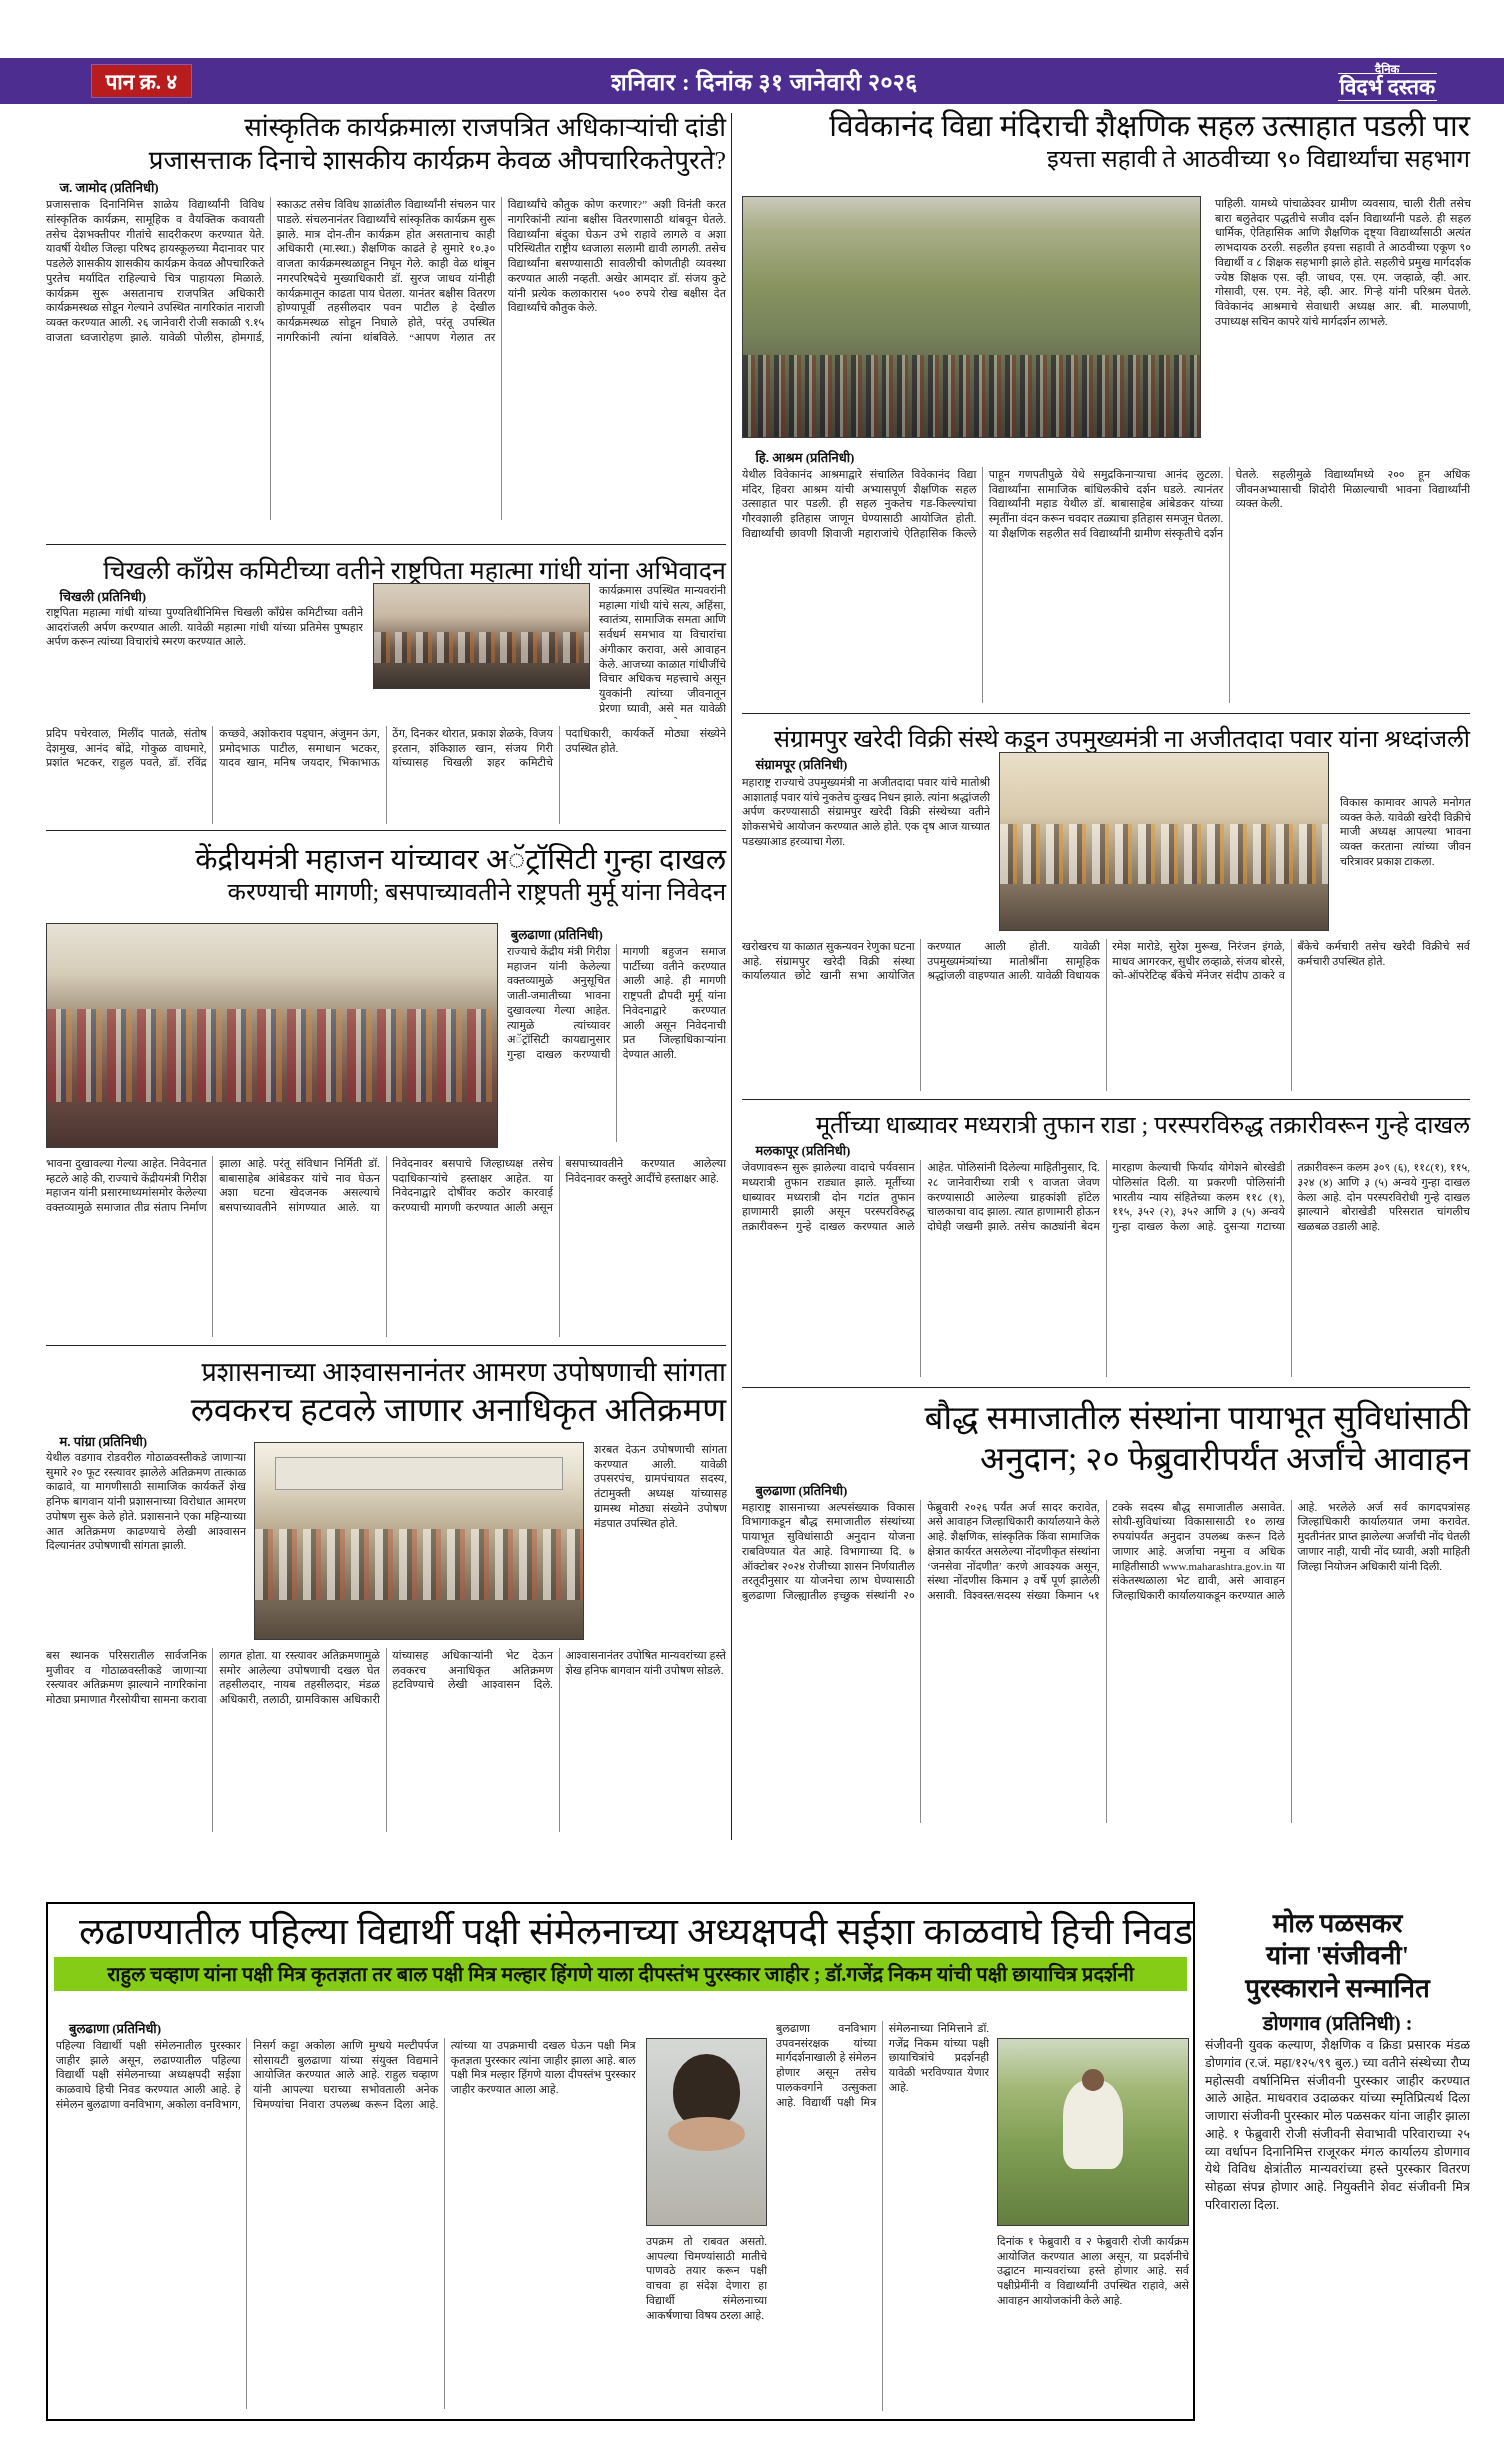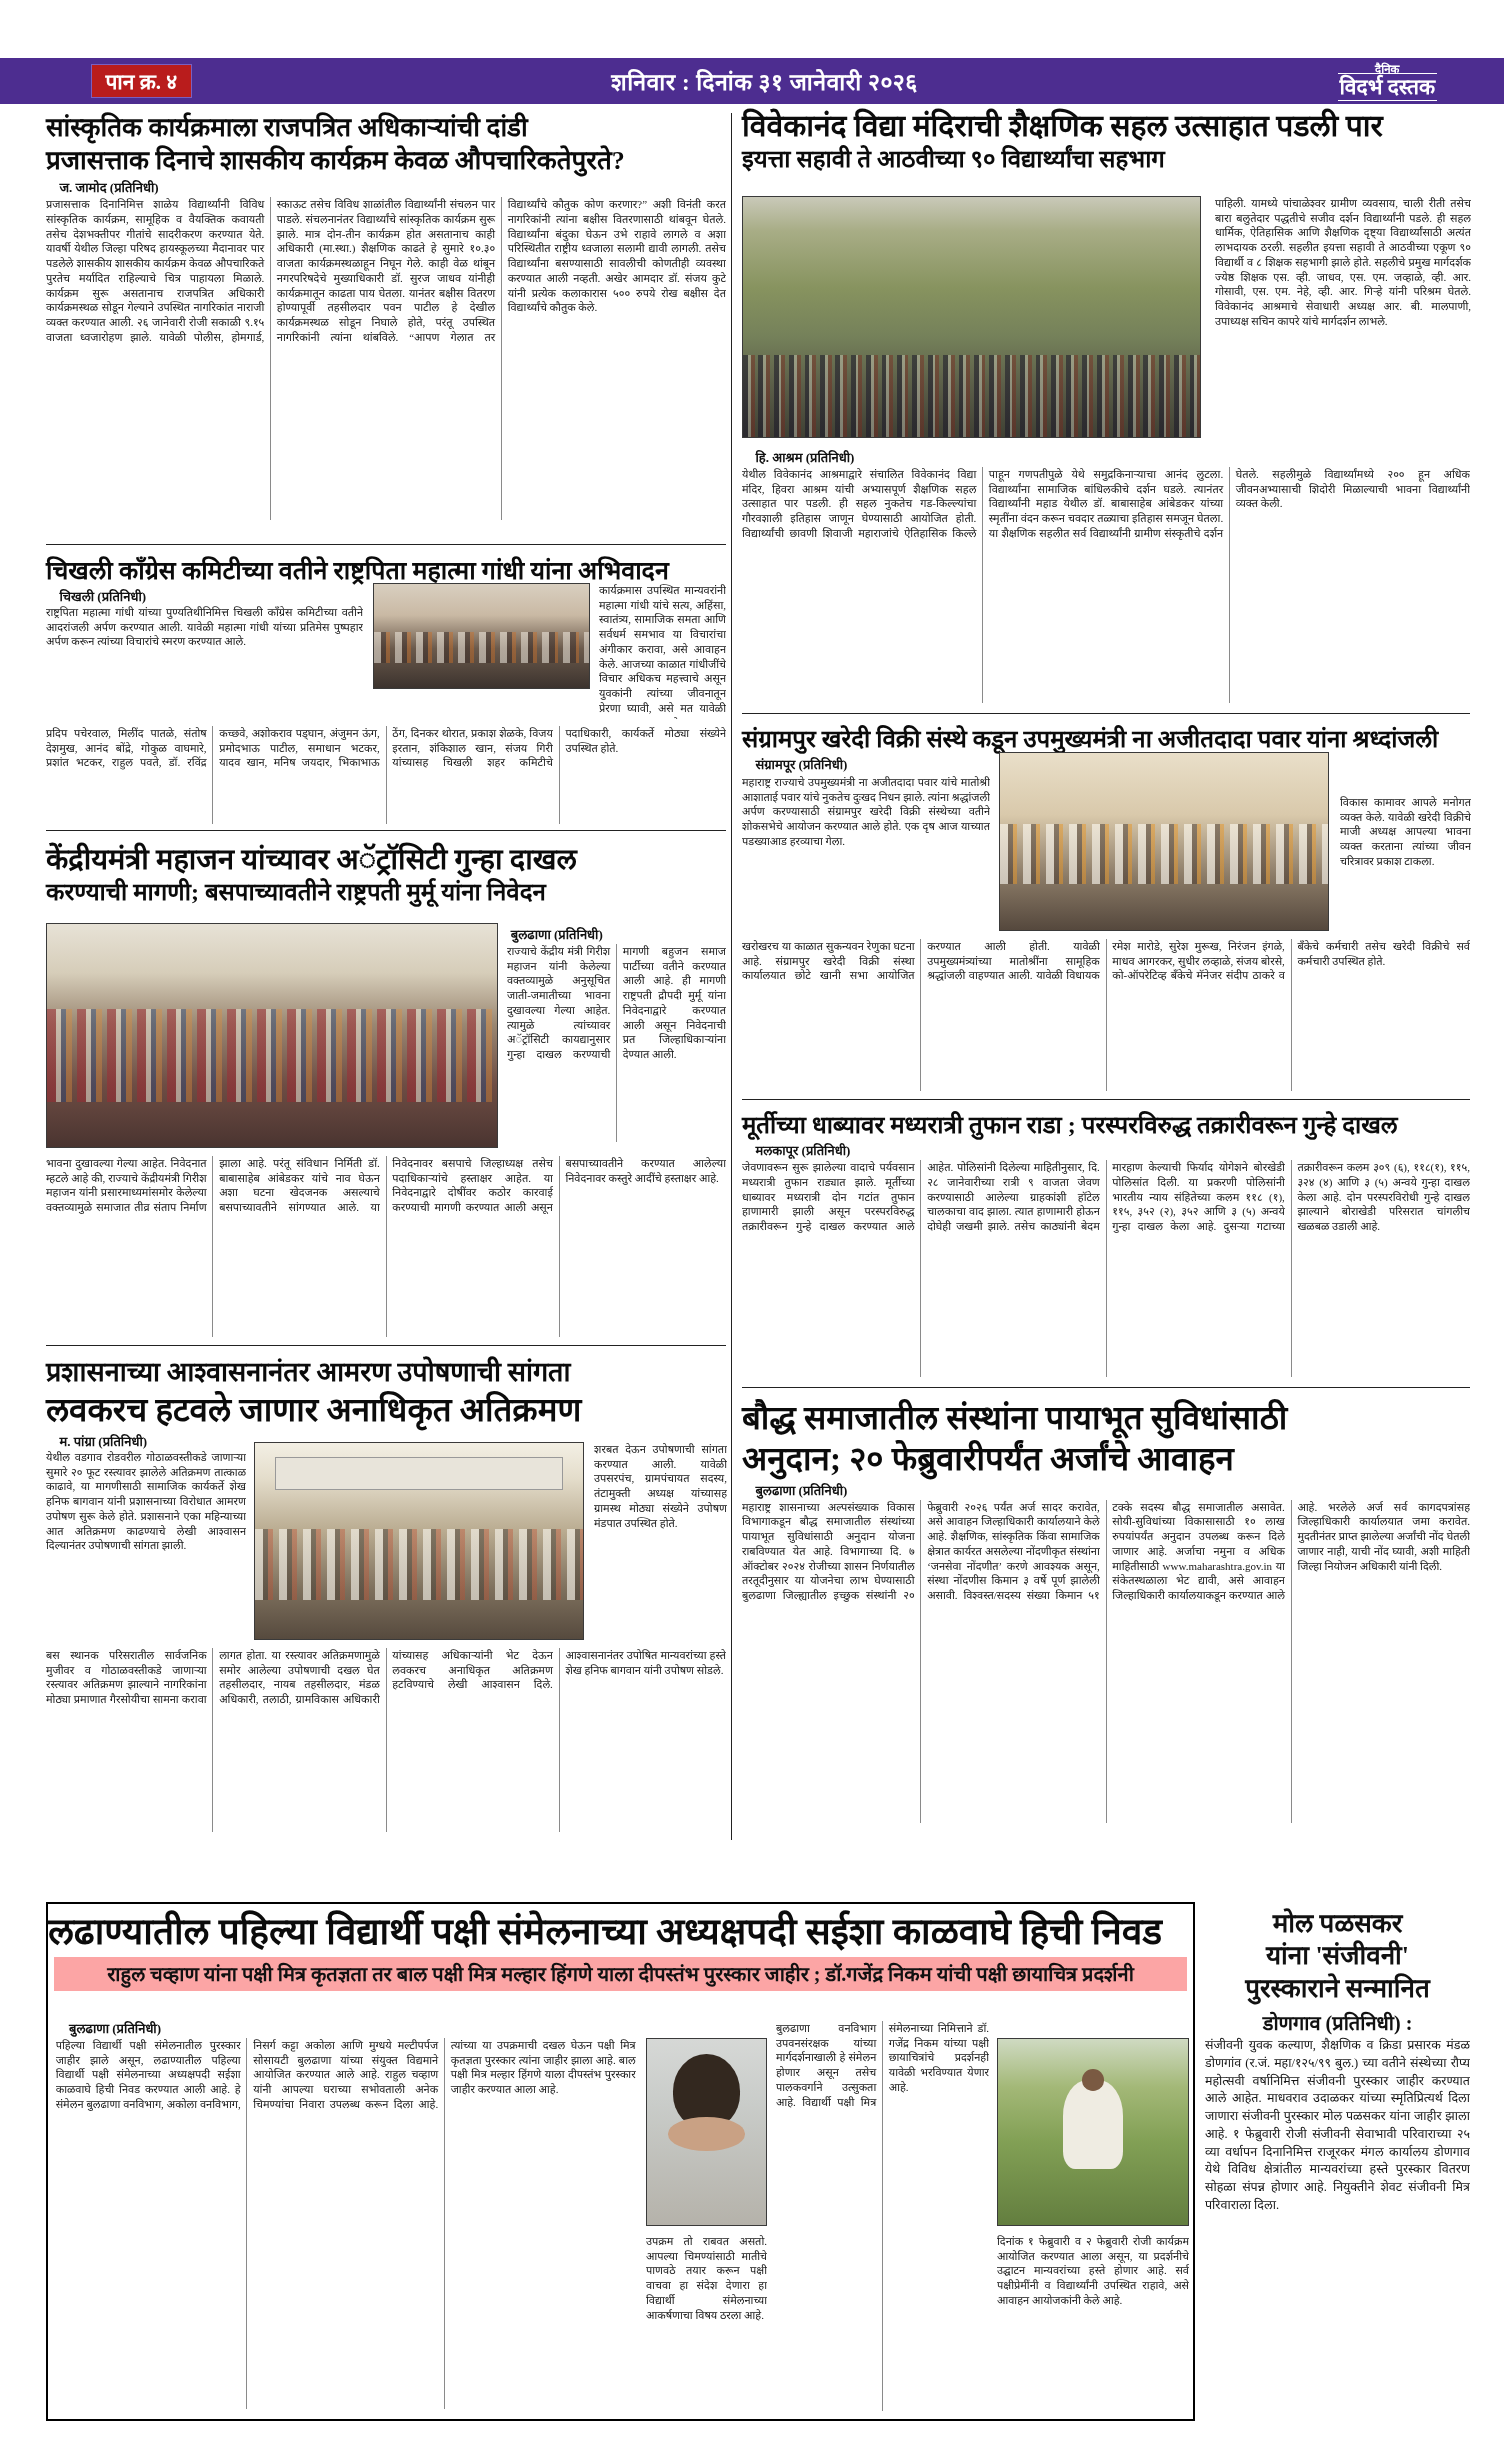--- a/index.html
+++ b/index.html
@@ -9,21 +9,21 @@
   #topbar{position:absolute;left:0;top:58px;width:1504px;height:46px;background:#4d2d90;
           display:flex;align-items:center;justify-content:space-between;color:#fff;}
   #topbar .pageno{margin-left:91px;font-size:21px;font-weight:bold;background:#b91c1c;padding:1.9px 13.4px;border:1px solid #7a5fc0;}
   #topbar .date{font-size:23px;font-weight:bold;letter-spacing:0.5px;}
   #topbar .mast{margin-right:67px;text-align:center;line-height:1;}
   #topbar .mast .small{font-size:11.5px;font-weight:bold;display:block;margin-bottom:1px;}
   #topbar .mast .big{font-size:21px;font-weight:bold;border-top:1px solid #fff;border-bottom:1px solid #fff;padding:1px 1.9px;}
   
   .art{position:absolute;box-sizing:border-box;}
   .rule-top{border-top:1.4px solid #222;padding-top:11px;}
-  .hl{font-weight:bold;text-align:left;color:#0b0b0b;line-height:1.18;margin:0 0 1.9px 0;}
+  .hl{font-weight:normal;text-align:right;color:#0b0b0b;line-height:1.18;margin:0 0 1.9px 0;}
   .byl{font-weight:bold;font-size:13px;margin:1.9px 0 1px 13.4px;}
   .txt{font-size:11px;line-height:1.34;text-align:justify;color:#151515;}
   .cols2{column-count:2;column-gap:12.5px;column-rule:1px solid #8a8a8a;}
   .cols3{column-count:3;column-gap:12.5px;column-rule:1px solid #8a8a8a;}
   .cols4{column-count:4;column-gap:12.5px;column-rule:1px solid #8a8a8a;}
   .abs{position:absolute;box-sizing:border-box;}
   .photo{position:absolute;border:1px solid #3a3a3a;box-sizing:border-box;}
   .vline{position:absolute;width:1.4px;background:#222;}
   
   .ph-trip{background:linear-gradient(180deg,#c9c9b9 0%,#a8ad86 14%,#87935f 38%,#75815a 58%,#5c5f49 78%,#3f4034 100%);}
@@ -43,21 +43,21 @@
   .ph-uposhan::after{content:"";position:absolute;left:0;right:0;top:44%;height:36%;
       background:repeating-linear-gradient(90deg,rgba(250,248,240,.6) 0 7.7px,rgba(70,60,50,.5) 7.7px 13.4px,rgba(190,80,50,.4) 13.4px 18px,transparent 18px 24px);}
   .ph-girl{background:linear-gradient(180deg,#d6d8d6 0%,#c9ccc9 35%,#b5b2aa 100%);}
   .ph-girl::before{content:"";position:absolute;left:22%;right:22%;top:8%;height:40%;border-radius:50% 50% 45% 45%;background:#33281f;}
   .ph-girl::after{content:"";position:absolute;left:18%;right:18%;top:42%;height:18%;border-radius:50%;background:#c9a184;}
   .ph-camman{background:linear-gradient(180deg,#cfdac2 0%,#a3b877 26%,#82a055 55%,#637e3f 100%);}
   .ph-camman::before{content:"";position:absolute;left:34%;right:34%;top:22%;height:48%;border-radius:40% 40% 20% 20%;background:#efece2;}
   .ph-camman::after{content:"";position:absolute;left:44%;right:44%;top:16%;height:12%;border-radius:50%;background:#7a5a42;}
   
   #banner{border:2.4px solid #000;}
-  #banner .strip{background:#fca5a5;font-weight:bold;text-align:center;font-size:20px;line-height:1.3;padding:3.8px 5.8px;margin:3.8px 5.8px;}
+  #banner .strip{background:#84cc16;font-weight:bold;text-align:center;font-size:20px;line-height:1.3;padding:3.8px 5.8px;margin:3.8px 5.8px;}
   .sanj-hl{font-weight:bold;font-size:26px;text-align:center;line-height:1.25;margin:1.9px 0 3.8px 0;}
 </style>
 </head>
 <body>
 
 <div id="page">
 
   <div id="topbar">
     <span class="pageno">पान क्र. ४</span>
     <span class="date">शनिवार : दिनांक ३१ जानेवारी २०२६</span>

